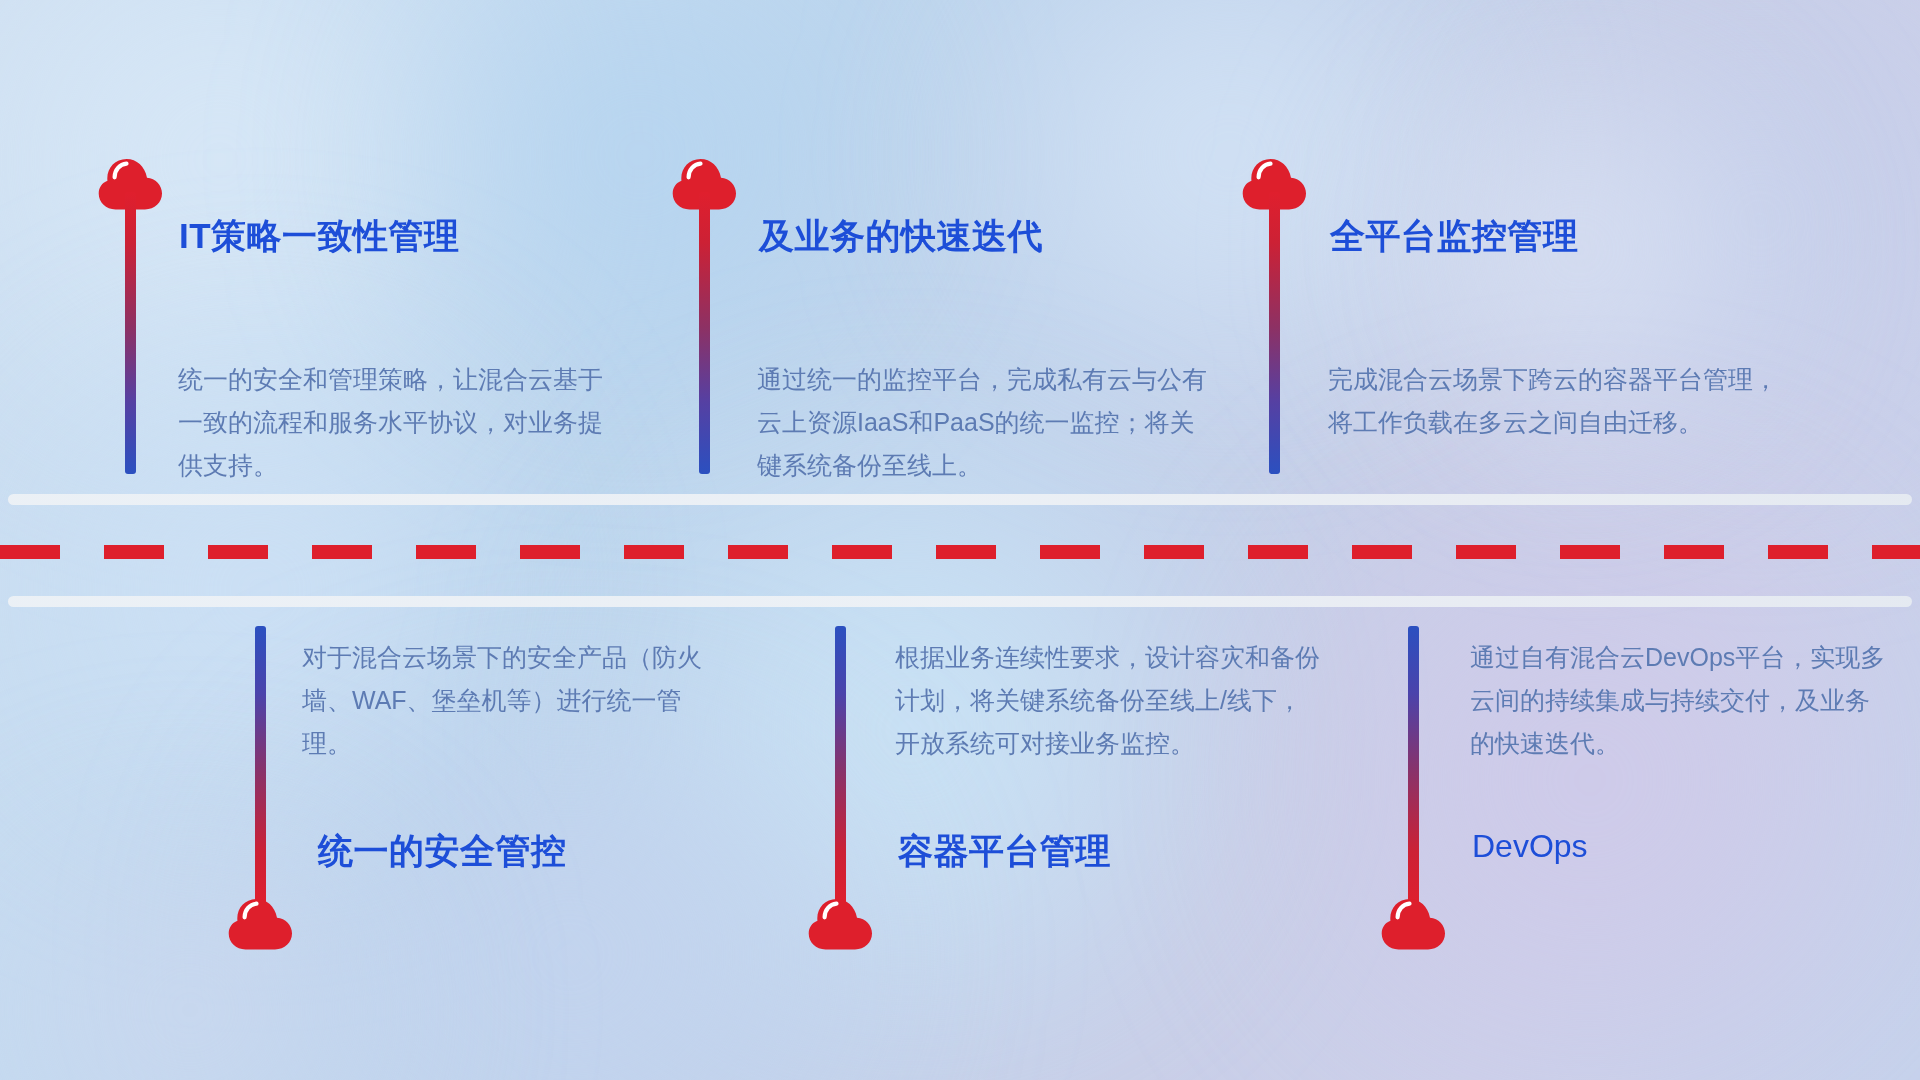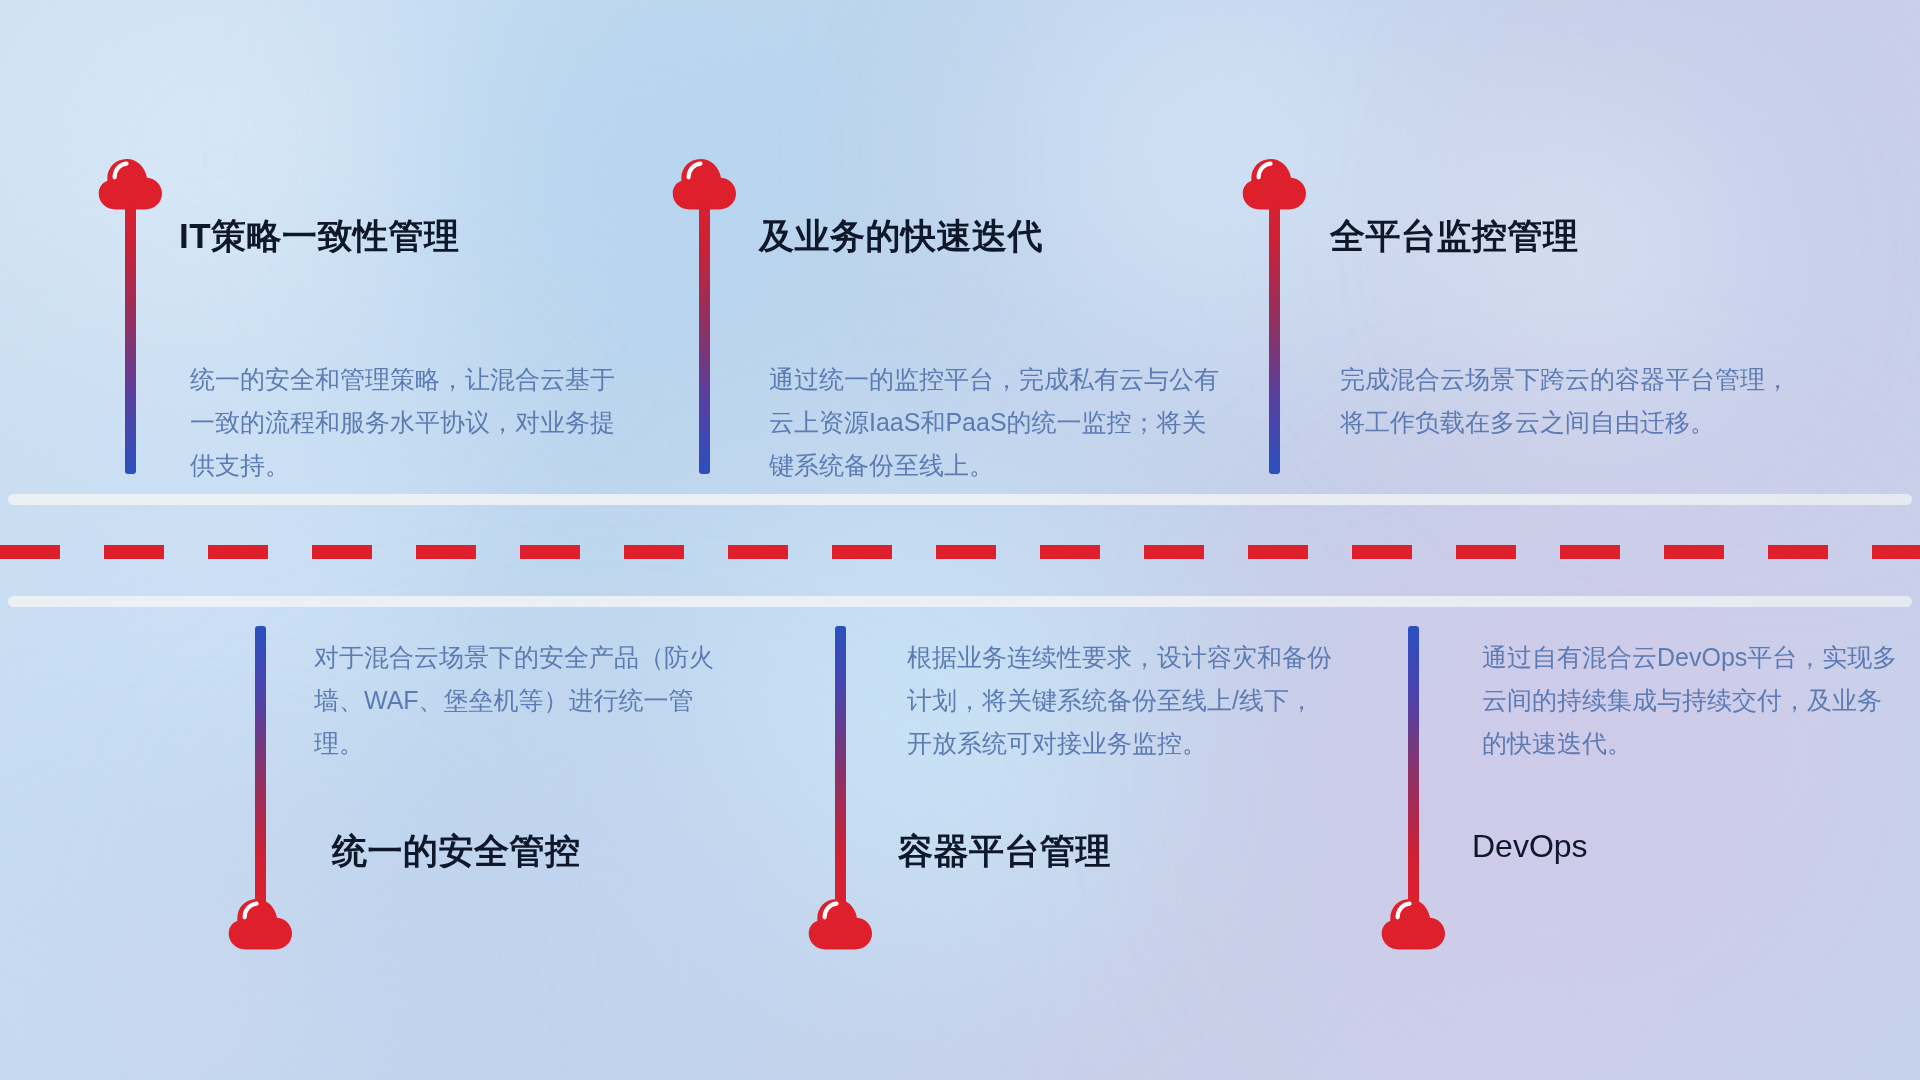--- a/index.html
+++ b/index.html
@@ -48,29 +48,29 @@
   .stem{
     position:absolute;width:11px;border-radius:3px;
   }
   .stem-top{background:linear-gradient(180deg,#e01f2d 0%,#cc2135 18%,#8d3164 48%,#5640a2 74%,#2b50c0 100%);}
   .stem-bottom{background:linear-gradient(180deg,#2b50c0 0%,#4b43ab 24%,#8a3269 52%,#cc2135 80%,#e01f2d 100%);}
 
   .cloud{position:absolute;width:66px;height:52px;}
 
   .head{
     position:absolute;
-    font-size:35px;font-weight:700;color:#0f172a;
+    font-size:35px;font-weight:700;color:#1d4ed8;
     letter-spacing:.5px;white-space:nowrap;
   }
   .head.latin{font-weight:400;letter-spacing:0px;}
 
   .body{
     position:absolute;
     font-size:25px;line-height:43px;color:#5d7bb3;
-    font-weight:400;width:440px;margin-left:12px;
+    font-weight:400;width:440px;
   }
 
   
   .top .stem{top:192px;height:282px;}
   .top .cloud{top:158px;}
   .top .head{top:213px;}
   .top .body{top:358px;}
 
   
   .bot .stem{top:626px;height:282px;}
@@ -131,21 +131,21 @@
     <div class="rule rule-bottom"></div>
   </div>
 
   <div class="col bot" style="left:0;top:0;">
     <div class="stem stem-bottom" style="left:255px;"></div>
     <svg class="cloud" style="left:228px;" viewBox="0 0 66 52">
       <path d="M20.5 51.5h26.5c9.6 0 17-7 17-15.9 0-8.4-6.5-15.3-15-15.9C46.8 8.3 38.6 1 28.6 1 17.4 1 9.3 9.4 9.3 20.3c0 .9 .05 1.7 .15 2.5C4 24.8 .7 29.6 .7 35.6c0 8.8 7.3 15.9 16.8 15.9z" fill="#de1f2c"></path>
       <path d="M16.6 19.3c0-7.6 5.2-13 11.9-13.6" fill="none" stroke="#ffffff" stroke-width="4.2" stroke-linecap="round"></path>
     </svg>
     <div class="body" style="left:302px;width:420px;">对于混合云场景下的安全产品（防火墙、WAF、堡垒机等）进行统一管理。</div>
-    <div class="head" style="left:332px;">统一的安全管控</div>
+    <div class="head" style="left:318px;">统一的安全管控</div>
   </div>
 
   <div class="col bot" style="left:0;top:0;">
     <div class="stem stem-bottom" style="left:835px;"></div>
     <svg class="cloud" style="left:808px;" viewBox="0 0 66 52">
       <path d="M20.5 51.5h26.5c9.6 0 17-7 17-15.9 0-8.4-6.5-15.3-15-15.9C46.8 8.3 38.6 1 28.6 1 17.4 1 9.3 9.4 9.3 20.3c0 .9 .05 1.7 .15 2.5C4 24.8 .7 29.6 .7 35.6c0 8.8 7.3 15.9 16.8 15.9z" fill="#de1f2c"></path>
       <path d="M16.6 19.3c0-7.6 5.2-13 11.9-13.6" fill="none" stroke="#ffffff" stroke-width="4.2" stroke-linecap="round"></path>
     </svg>
     <div class="body" style="left:895px;width:430px;">根据业务连续性要求，设计容灾和备份计划，将关键系统备份至线上/线下，开放系统可对接业务监控。</div>
     <div class="head" style="left:898px;">容器平台管理</div>

